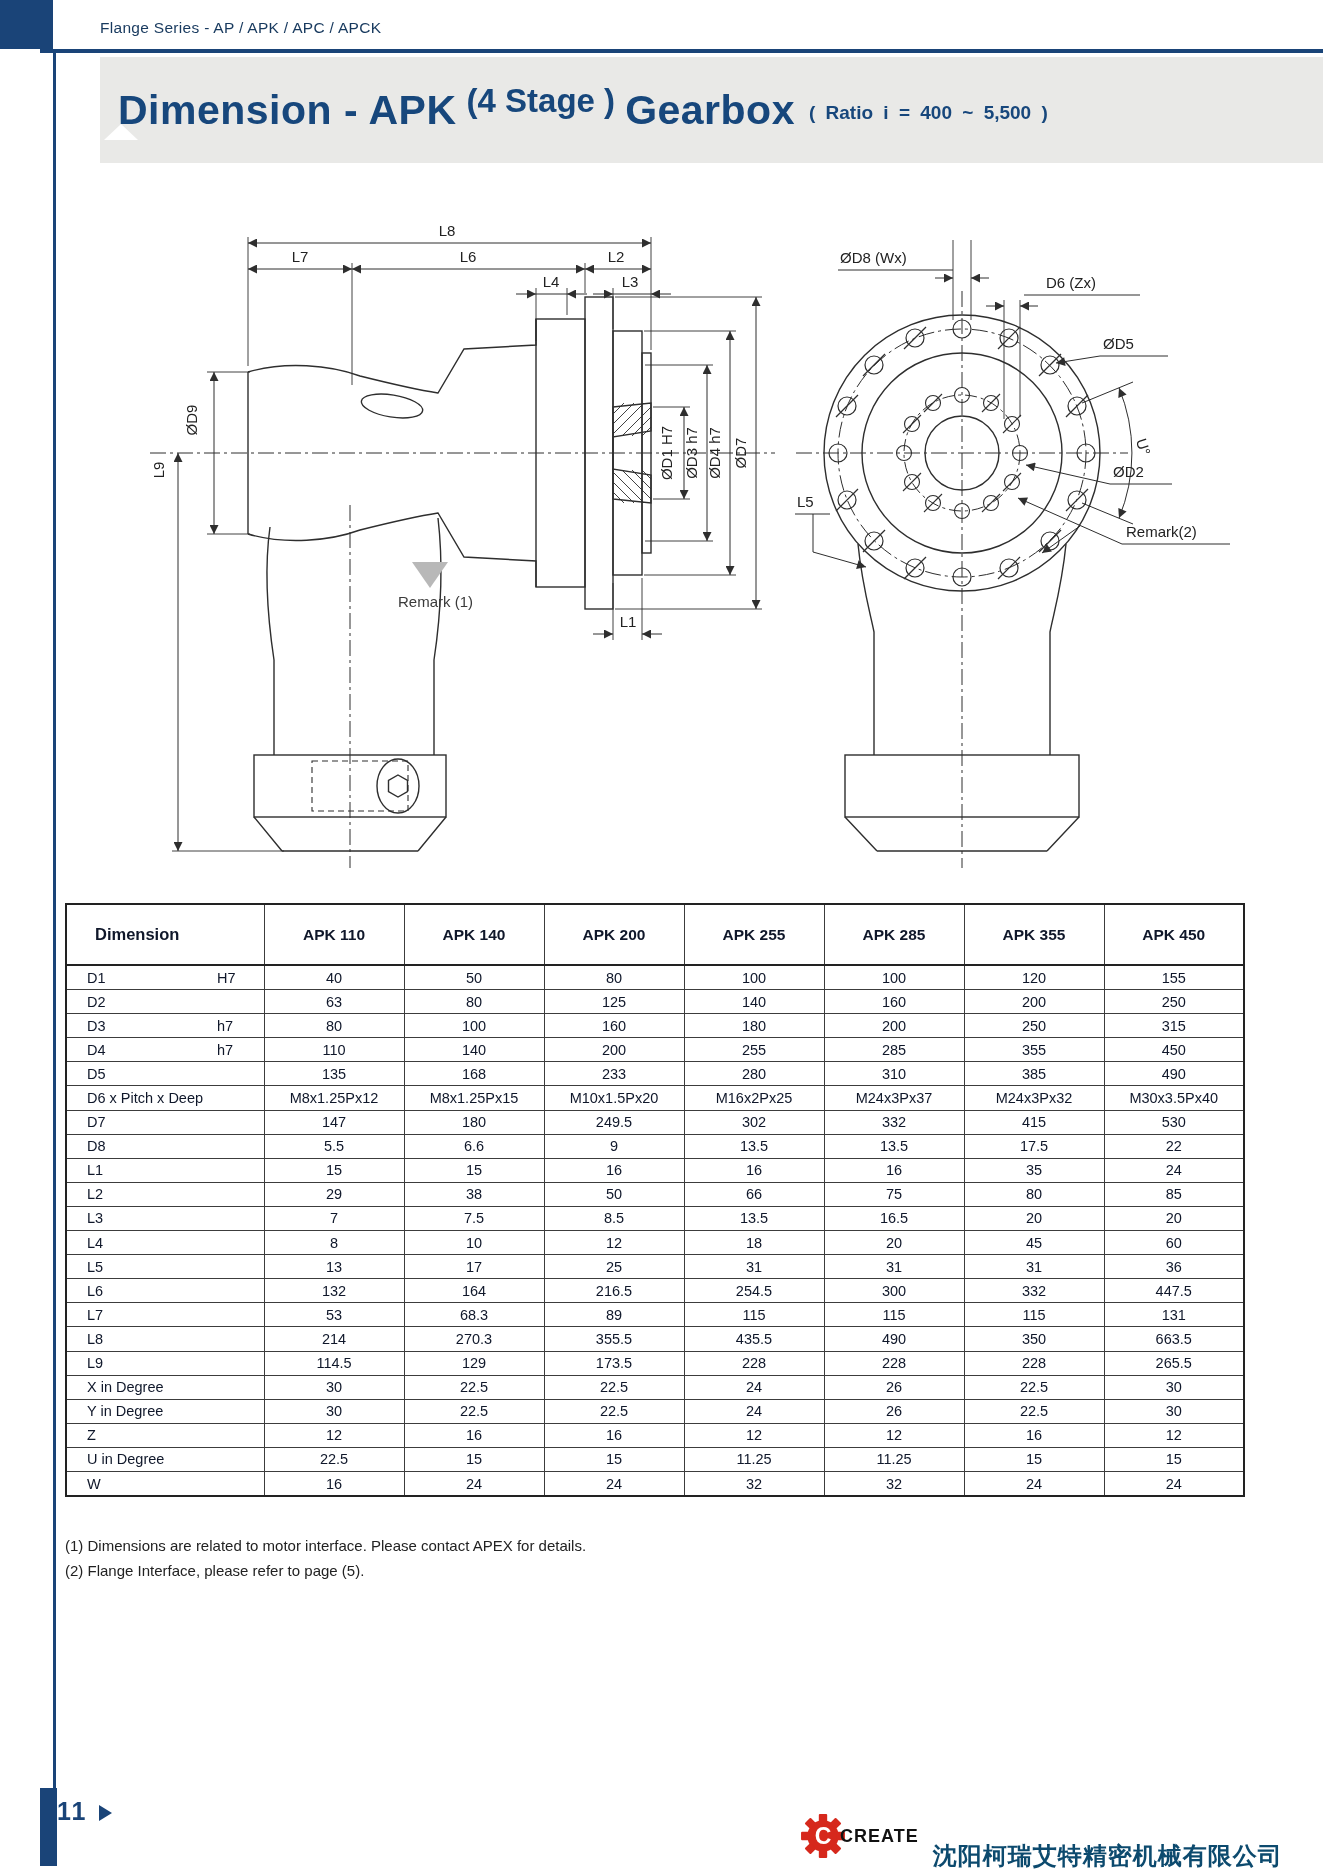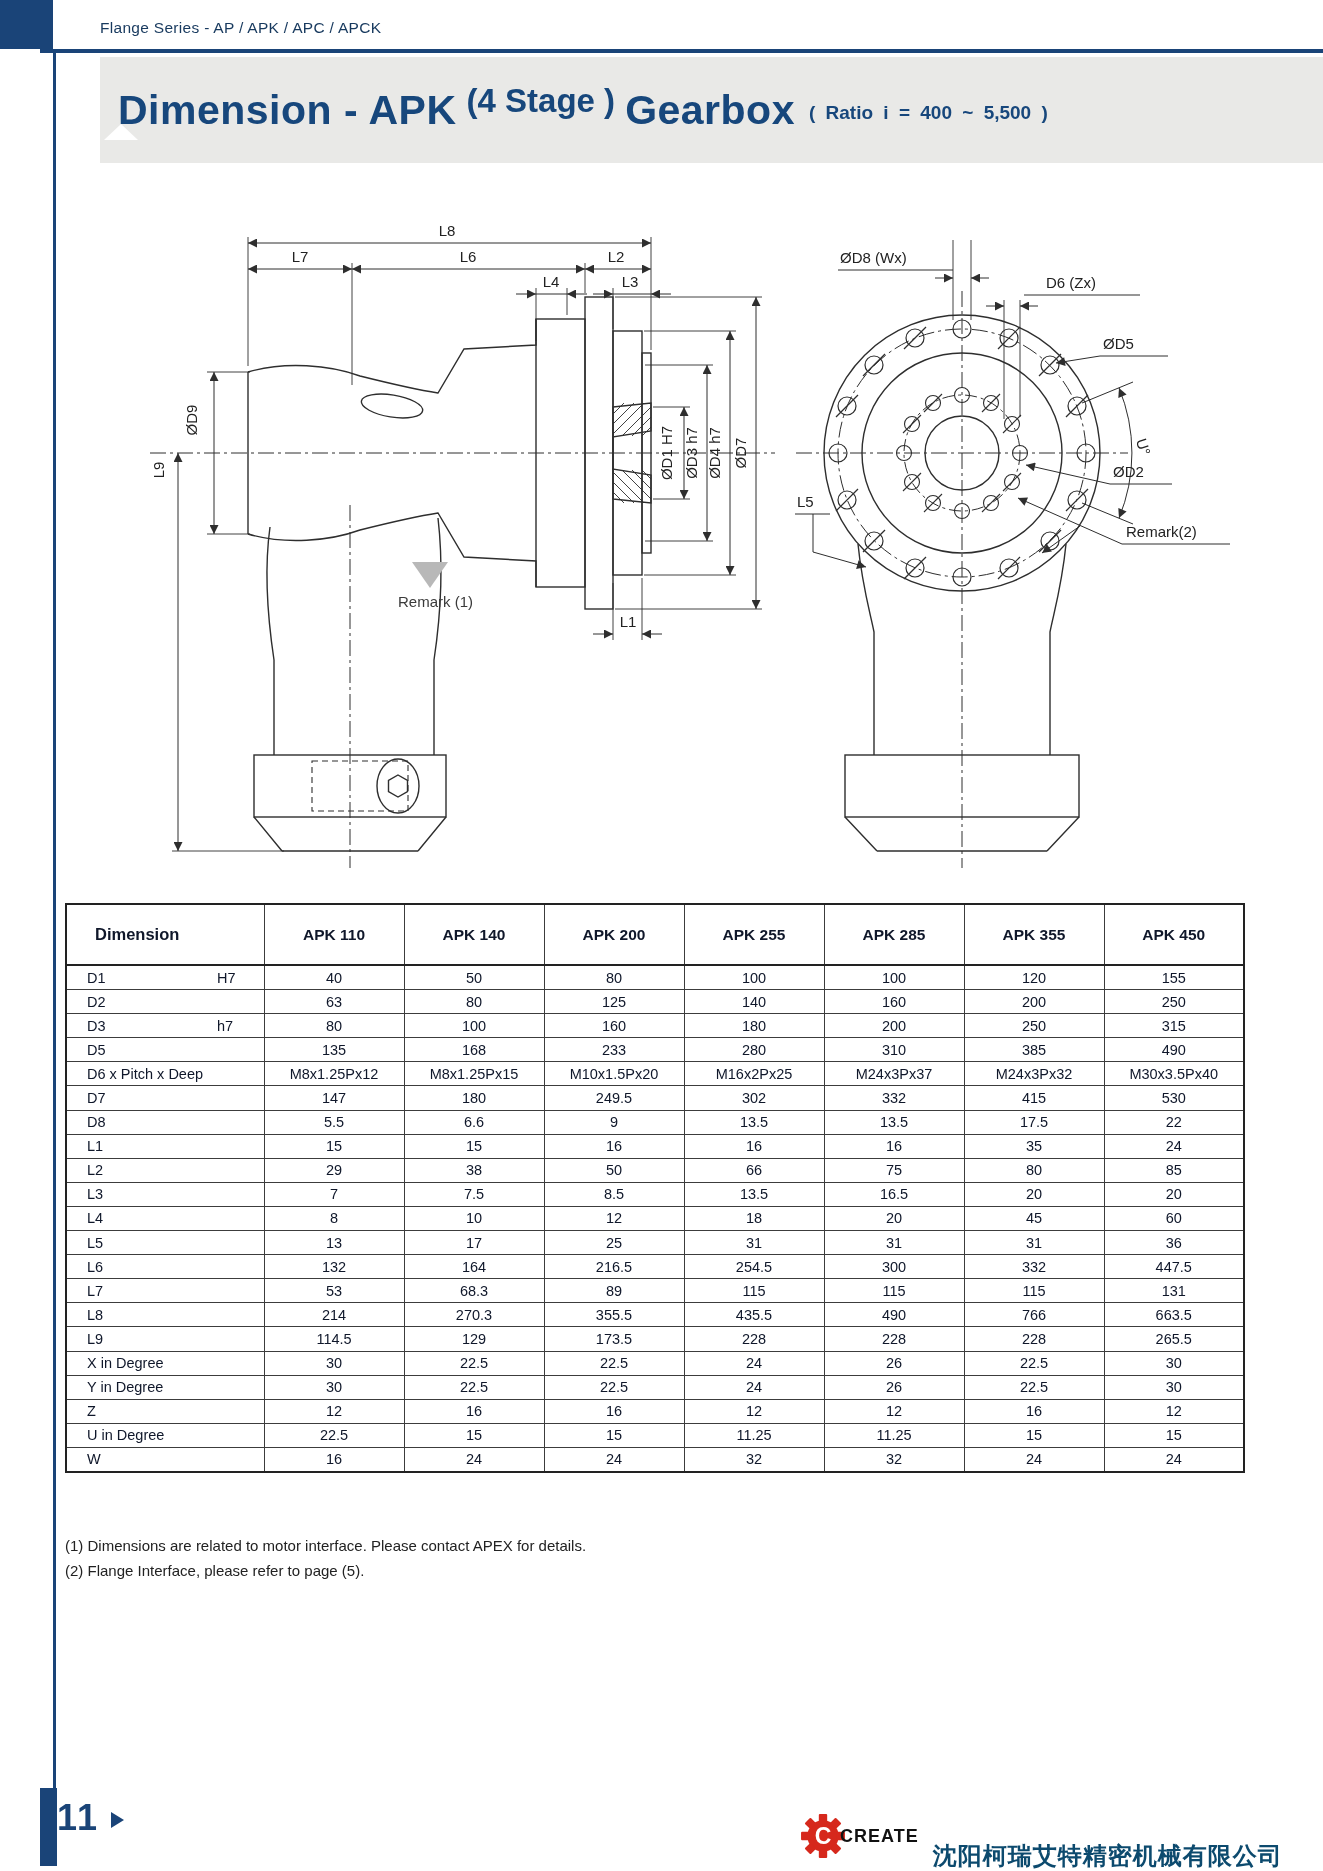--- a/index.html
+++ b/index.html
@@ -29,21 +29,21 @@
   thead th.dim-head{text-align:left;padding-left:28px;font-size:16.5px;}
   tbody td{height:23.1px;}
   td.dim-cell{text-align:left;padding-left:20px;position:relative;}
   .dim-tol{position:absolute;left:150px;top:0;height:100%;display:flex;align-items:center;}
   
   .footnote{left:65px;font-size:15px;color:#222;}
   #footnote-1{top:1537px;}
   #footnote-2{top:1562px;}
   
   #page-number-wrap{left:57px;top:1797px;display:flex;align-items:center;}
-  #page-number{font-size:36px;font-weight:bold;color:#1a4478;letter-spacing:2px;}
+  #page-number{font-size:25px;font-weight:bold;color:#1a4478;letter-spacing:2px;}
   #page-arrow{width:0;height:0;border-top:8px solid transparent;border-bottom:8px solid transparent;border-left:13px solid #1a4478;margin-left:12px;margin-top:3px;}
   #footer-logo{left:800px;top:1800px;display:flex;align-items:center;}
   #logo-text{font-size:18px;font-weight:900;color:#111;letter-spacing:1px;margin-left:-6px;}
   #company-name{font-size:24px;font-weight:bold;color:#0c4a6e;margin-left:14px;letter-spacing:1px;margin-top:40px;}
 </style>
 </head>
 <body>
 
 <div class="abs" id="corner-square"></div>
 <div class="abs" id="header-series">Flange Series - AP / APK / APC / APCK</div>
@@ -324,20 +324,30 @@
           <td class="dim-cell"><span>D3</span><span class="dim-tol">h7</span></td>
           <td>80</td>
           <td>100</td>
           <td>160</td>
           <td>180</td>
           <td>200</td>
           <td>250</td>
           <td>315</td>
         </tr>
         <tr>
+          <td class="dim-cell"><span>D4</span><span class="dim-tol">h7</span></td>
+          <td>110</td>
+          <td>140</td>
+          <td>200</td>
+          <td>255</td>
+          <td>285</td>
+          <td>355</td>
+          <td>450</td>
+        </tr>
+        <tr>
           <td class="dim-cell"><span>D5</span></td>
           <td>135</td>
           <td>168</td>
           <td>233</td>
           <td>280</td>
           <td>310</td>
           <td>385</td>
           <td>490</td>
         </tr>
         <tr>
@@ -440,21 +450,21 @@
           <td>115</td>
           <td>131</td>
         </tr>
         <tr>
           <td class="dim-cell"><span>L8</span></td>
           <td>214</td>
           <td>270.3</td>
           <td>355.5</td>
           <td>435.5</td>
           <td>490</td>
-          <td>766</td>
+          <td>350</td>
           <td>663.5</td>
         </tr>
         <tr>
           <td class="dim-cell"><span>L9</span></td>
           <td>114.5</td>
           <td>129</td>
           <td>173.5</td>
           <td>228</td>
           <td>228</td>
           <td>228</td>

